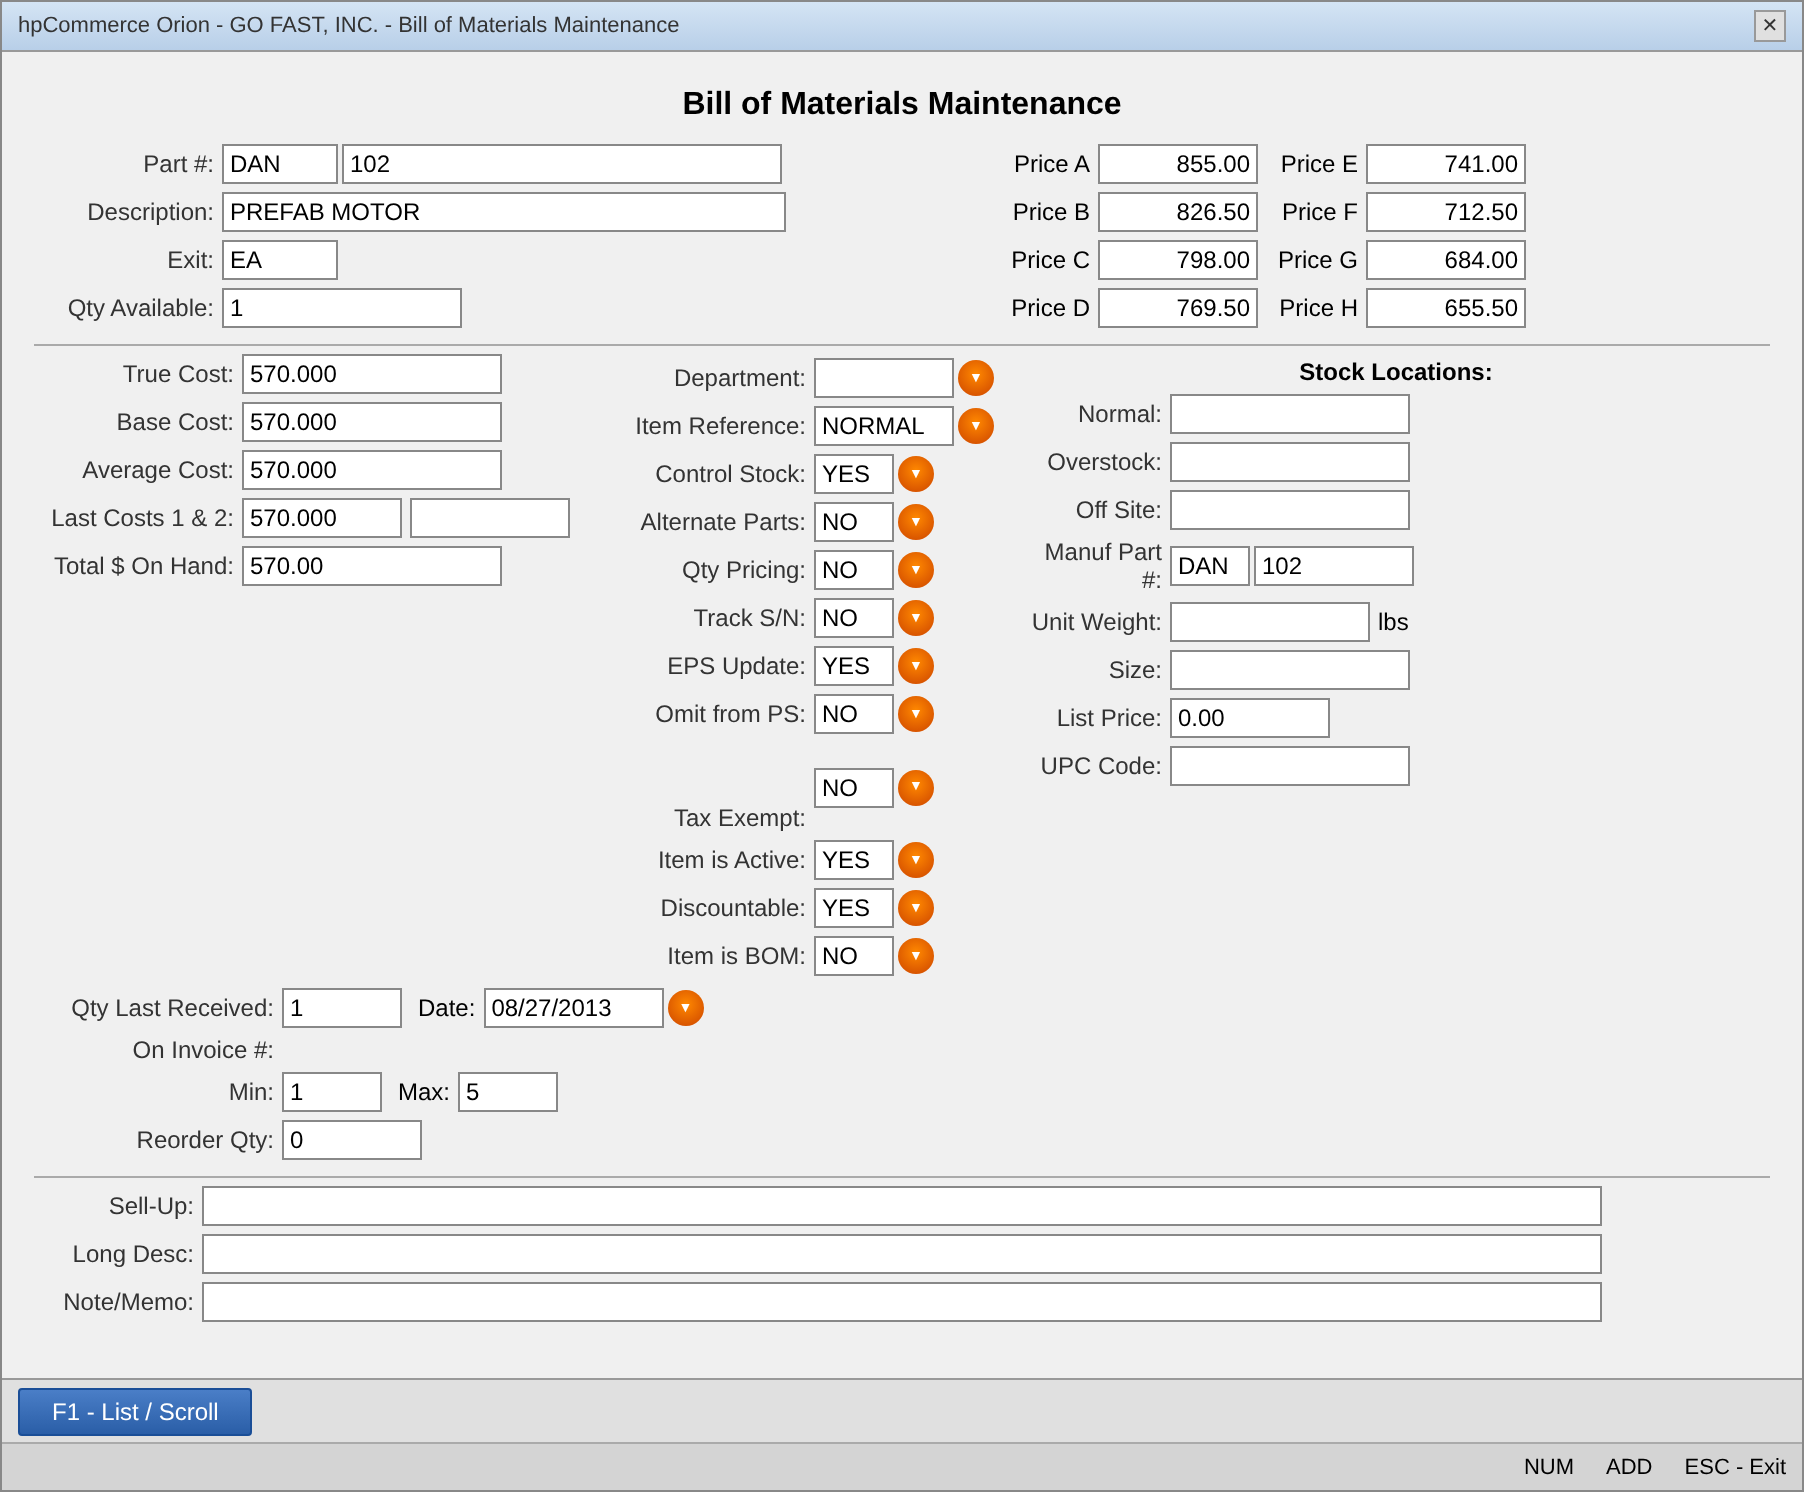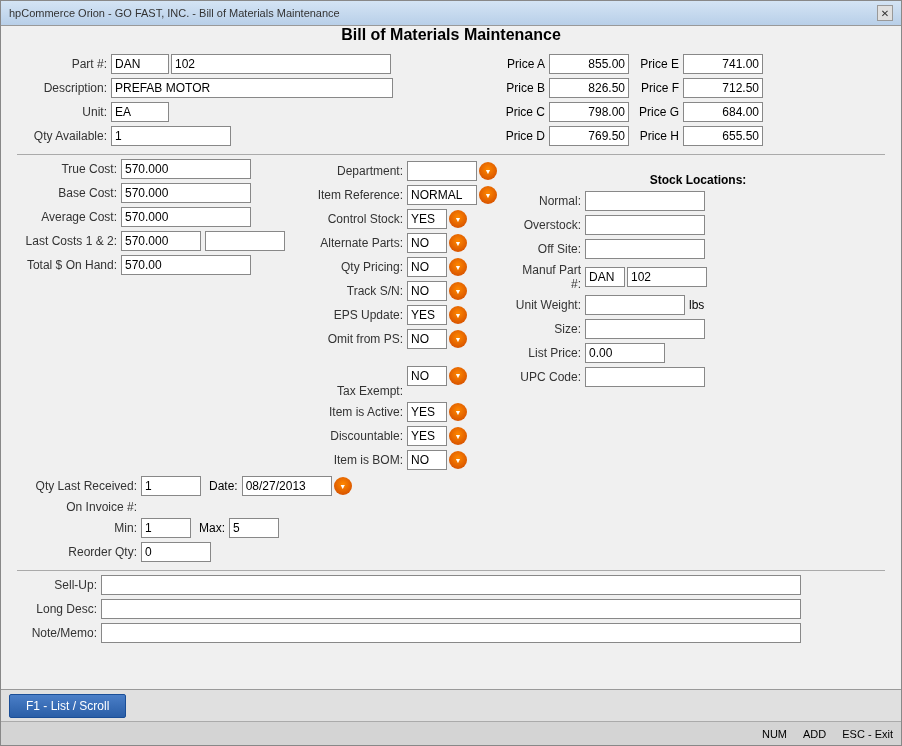--- a/index.html
+++ b/index.html
@@ -38,21 +38,21 @@
       display: flex;
       align-items: center;
       justify-content: center;
       cursor: pointer;
       font-size: 10px;
     }
     .page-title {
       text-align: center;
       font-size: 16px;
       font-weight: bold;
-      padding: 0 0 6px 0;
+      padding: 18px 0 6px 0;
       color: #000;
       flex-shrink: 0;
     }
     .content {
       flex: 1;
       padding: 4px 16px 4px 16px;
       overflow: hidden;
     }
     .field-row {
       display: flex;
@@ -165,21 +165,21 @@
           <input type="text" style="width: 58px; margin-left: 4px;" value="DAN">
           <input type="text" style="width: 220px; margin-left: 2px;" value="102">
         </div>
 
         <div class="field-row">
           <span class="field-label" style="width:90px;">Description:</span>
           <input type="text" style="width: 282px; margin-left: 4px;" value="PREFAB MOTOR">
         </div>
 
         <div class="field-row">
-          <span class="field-label" style="width:90px;">Unit:</span>
+          <span class="field-label" style="width:90px;">Exit:</span>
           <input type="text" style="width: 58px; margin-left: 4px;" value="EA">
         </div>
 
         <div class="field-row">
           <span class="field-label" style="width:90px;">Qty Available:</span>
           <input type="text" style="width: 120px; margin-left: 4px;" value="1">
         </div>
       </div>
 
       <div style="flex:1; display:flex; gap:0;">
@@ -308,21 +308,21 @@
           <input type="text" style="width: 40px; margin-left: 4px;" value="YES">
           <div class="orange-btn"></div>
         </div>
         <div class="field-row">
           <span class="field-label" style="width:110px;">Item is BOM:</span>
           <input type="text" style="width: 40px; margin-left: 4px;" value="NO">
           <div class="orange-btn"></div>
         </div>
       </div>
 
-      <div style="flex:1;margin-top:12px;">
+      <div style="flex:1;">
         <div class="section-header">Stock Locations:</div>
         <div class="field-row">
           <span class="field-label" style="width:70px;">Normal:</span>
           <input type="text" style="width: 120px; margin-left: 4px;" value="">
         </div>
         <div class="field-row">
           <span class="field-label" style="width:70px;">Overstock:</span>
           <input type="text" style="width: 120px; margin-left: 4px;" value="">
         </div>
         <div class="field-row">

